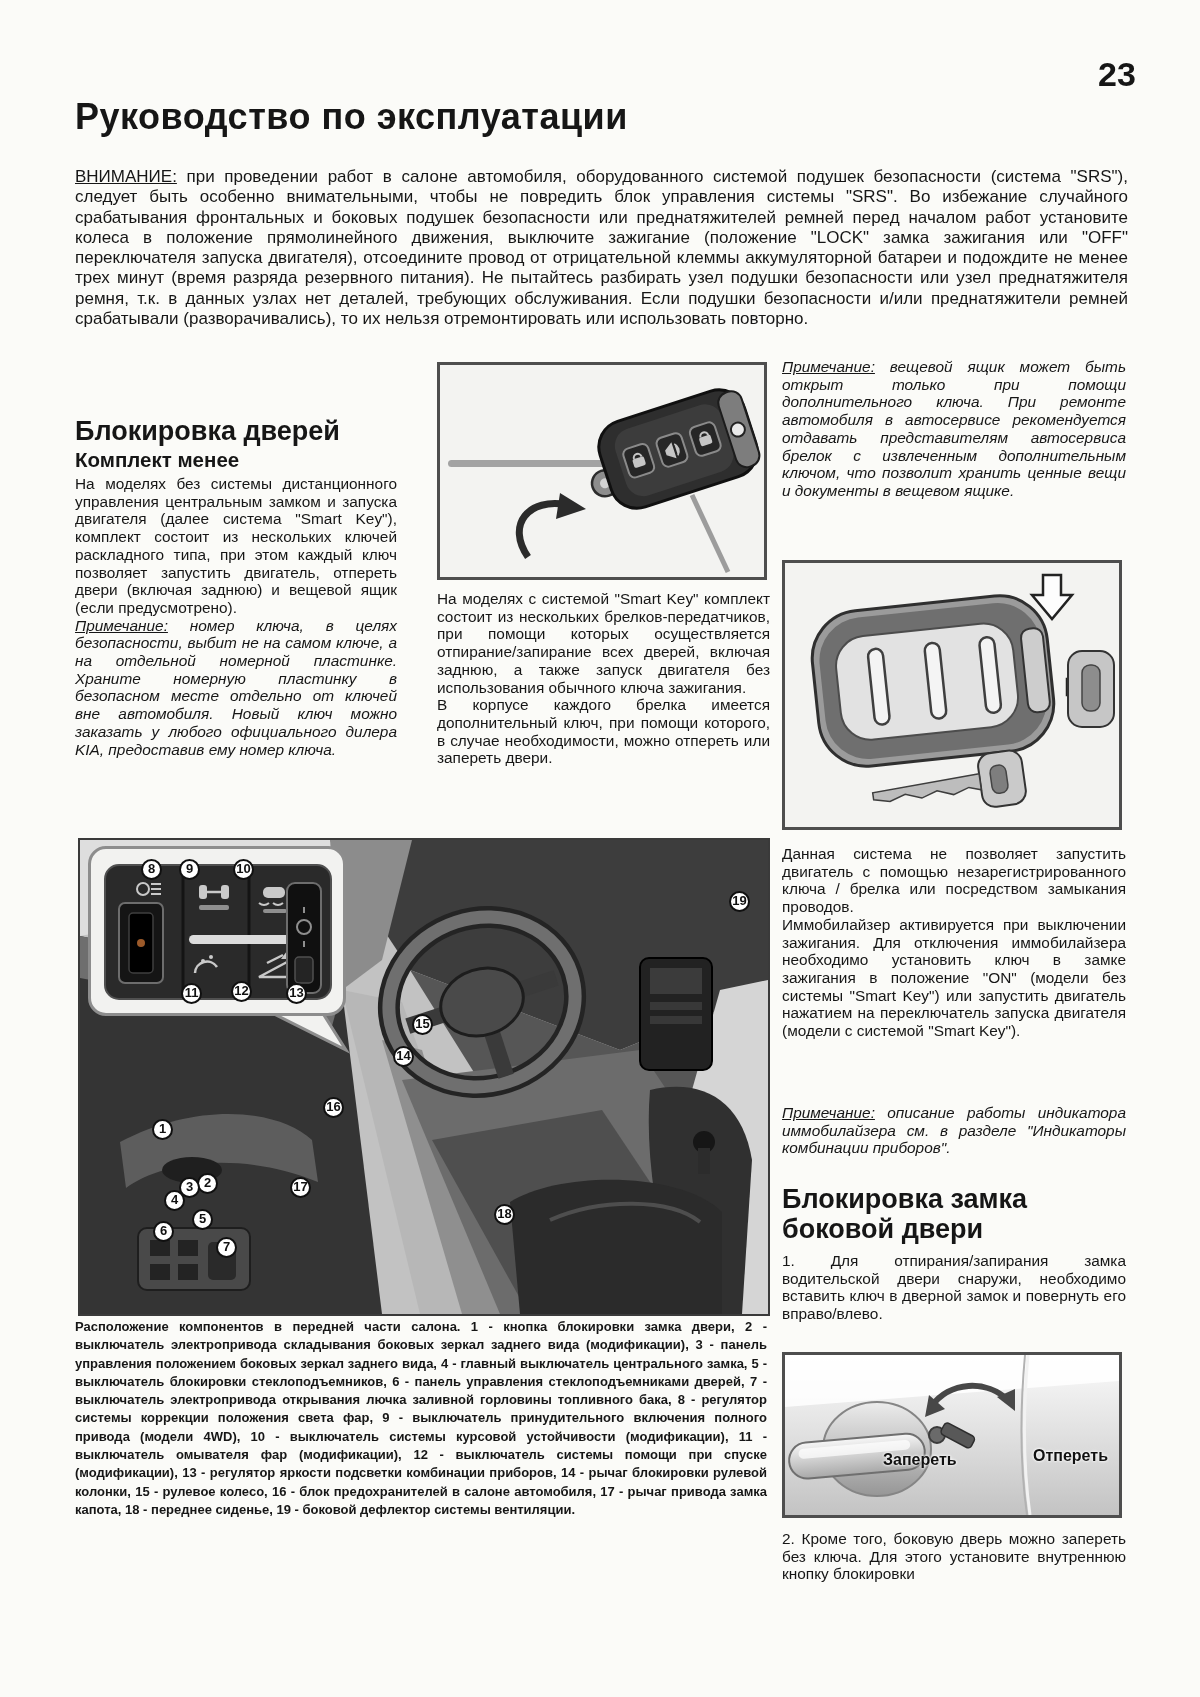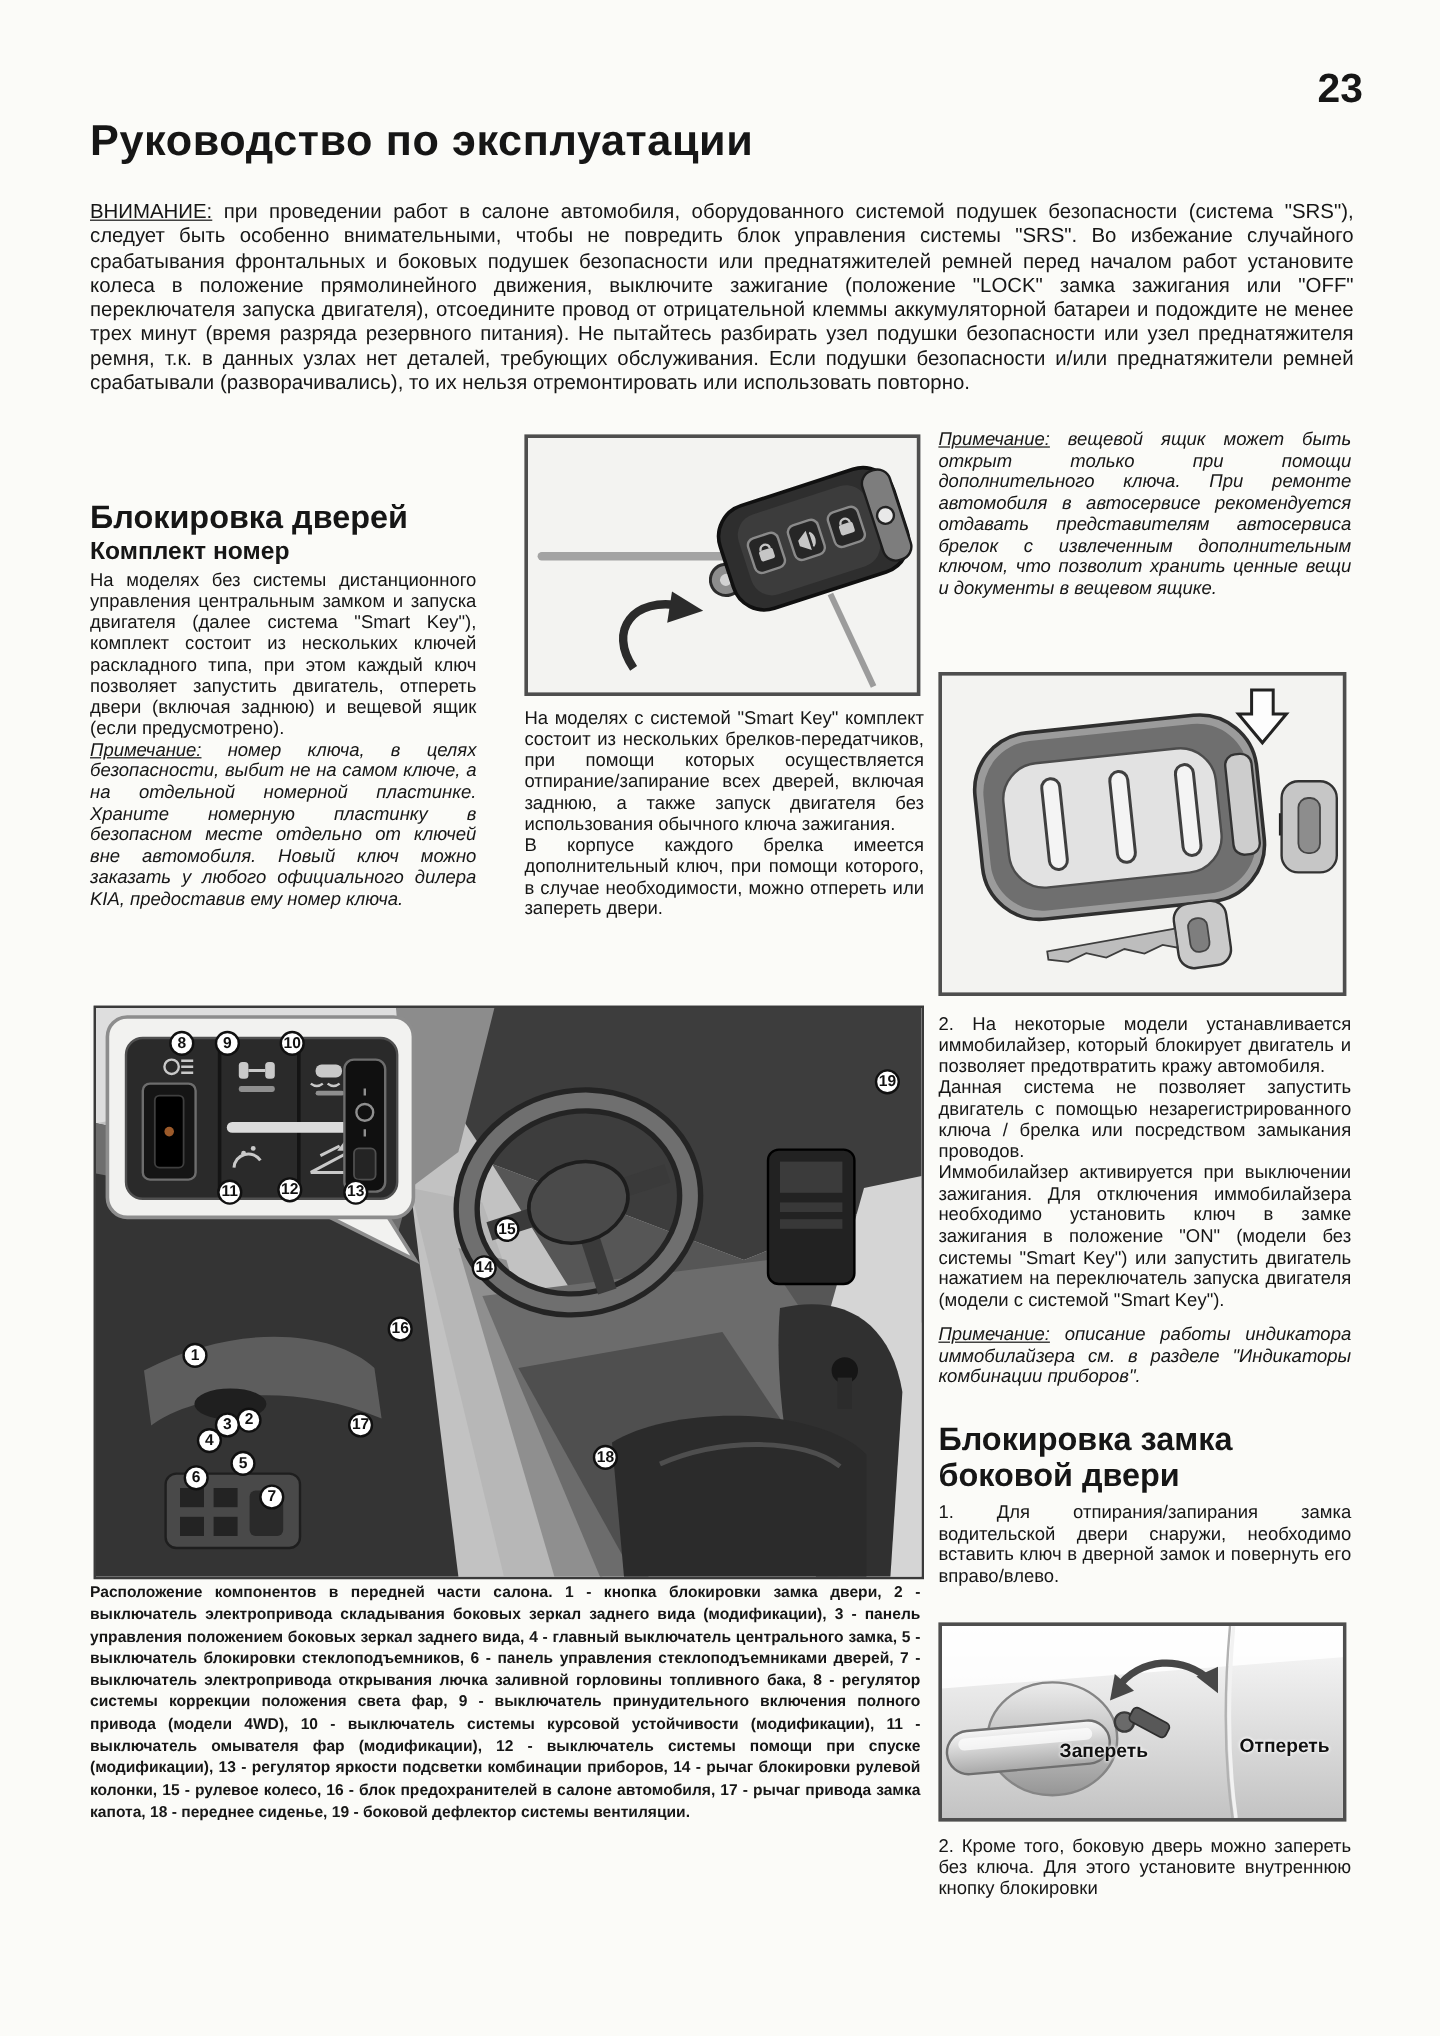--- a/index.html
+++ b/index.html
@@ -41,21 +41,21 @@
 </head>
 <body>
 
 <div class="abs" id="pageno">23</div>
 <div class="abs" id="title">Руководство по эксплуатации</div>
 
 <div class="abs" id="warning"><span class="ulabel">ВНИМАНИЕ:</span><span> при проведении работ в салоне автомобиля, оборудованного системой подушек безопасности (система "SRS"), следует быть особенно внимательными, чтобы не повредить блок управления системы "SRS". Во избежание случайного срабатывания фронтальных и боковых подушек безопасности или преднатяжителей ремней перед началом работ установите колеса в положение прямолинейного движения, выключите зажигание (положение "LOCK" замка зажигания или "OFF" переключателя запуска двигателя), отсоедините провод от отрицательной клеммы аккумуляторной батареи и подождите не менее трех минут (время разряда резервного питания). Не пытайтесь разбирать узел подушки безопасности или узел преднатяжителя ремня, т.к. в данных узлах нет деталей, требующих обслуживания. Если подушки безопасности и/или преднатяжители ремней срабатывали (разворачивались), то их нельзя отремонтировать или использовать повторно.</span></div>
 
 <div class="abs col" id="leftcol">
   <h2 class="sec">Блокировка дверей</h2>
-  <h3 class="sub">Комплект номер</h3>
+  <h3 class="sub">Комплект менее</h3>
   <p>На моделях без системы дистанционного управления центральным замком и запуска двигателя (далее система "Smart Key"),  комплект состоит из нескольких ключей раскладного типа, при этом каждый ключ позволяет запустить двигатель, отпереть двери (включая заднюю) и вещевой ящик (если предусмотрено).</p>
   <p class="note"><span class="ulabel">Примечание:</span><span> номер ключа, в целях безопасности, выбит не на самом ключе, а на отдельной номерной пластинке. Храните номерную пластинку в безопасном месте отдельно от ключей вне автомобиля. Новый ключ можно заказать у любого официального дилера KIA, предоставив ему номер ключа.</span></p>
 </div>
 
 <div class="abs figbox" id="fig-flipkey">
   <svg width="324" height="212" viewBox="0 0 324 212">
     <rect x="8" y="95" width="195" height="7" rx="3.5" fill="#a3a3a3"></rect>
     <line x1="252" y1="130" x2="288" y2="207" stroke="#9c9c9c" stroke-width="5"></line>
     <g transform="translate(238,84) rotate(-18)">
       <circle cx="-80" cy="10" r="13" fill="#8d8d8d" stroke="#2c2c2c" stroke-width="2.5"></circle>
@@ -104,21 +104,20 @@
     <rect x="297" y="102" width="18" height="46" rx="8" fill="#8d8d8d" stroke="#444" stroke-width="1.5"></rect>
     <g transform="translate(215,216) rotate(-8)">
       <rect x="-20" y="-27" width="44" height="54" rx="13" fill="#cacaca" stroke="#333" stroke-width="2"></rect>
       <rect x="-9" y="-14" width="16" height="28" rx="7" fill="#7e7e7e" stroke="#444" stroke-width="1.5"></rect>
       <polygon points="-20,-8 -128,-4 -128,3 -112,7 -96,2 -80,8 -64,3 -48,9 -32,4 -20,8" fill="#bdbdbd" stroke="#3d3d3d" stroke-width="1.5"></polygon>
     </g>
   </svg>
 </div>
 
 <div class="abs col rblock" style="top:845px;">
-  <p>2. На некоторые модели устанавливается иммобилайзер, который блокирует двигатель и позволяет предотвратить кражу автомобиля.</p>
   <p>Данная система не позволяет запустить двигатель с помощью незарегистрированного ключа / брелка или посредством замыкания проводов.</p>
   <p>Иммобилайзер активируется при выключении зажигания. Для отключения иммобилайзера необходимо установить ключ в замке зажигания в положение "ON" (модели без системы "Smart Key") или запустить двигатель нажатием на переключатель запуска двигателя (модели с системой "Smart Key").</p>
 </div>
 
 <div class="abs col rblock" style="top:1104px;">
   <p class="note"><span class="ulabel">Примечание:</span><span> описание работы индикатора иммобилайзера см. в разделе "Индикаторы комбинации приборов".</span></p>
 </div>
 
 <div class="abs col rblock" style="top:1184px;width:300px;">
   <h2 class="sec">Блокировка замка боковой двери</h2>

